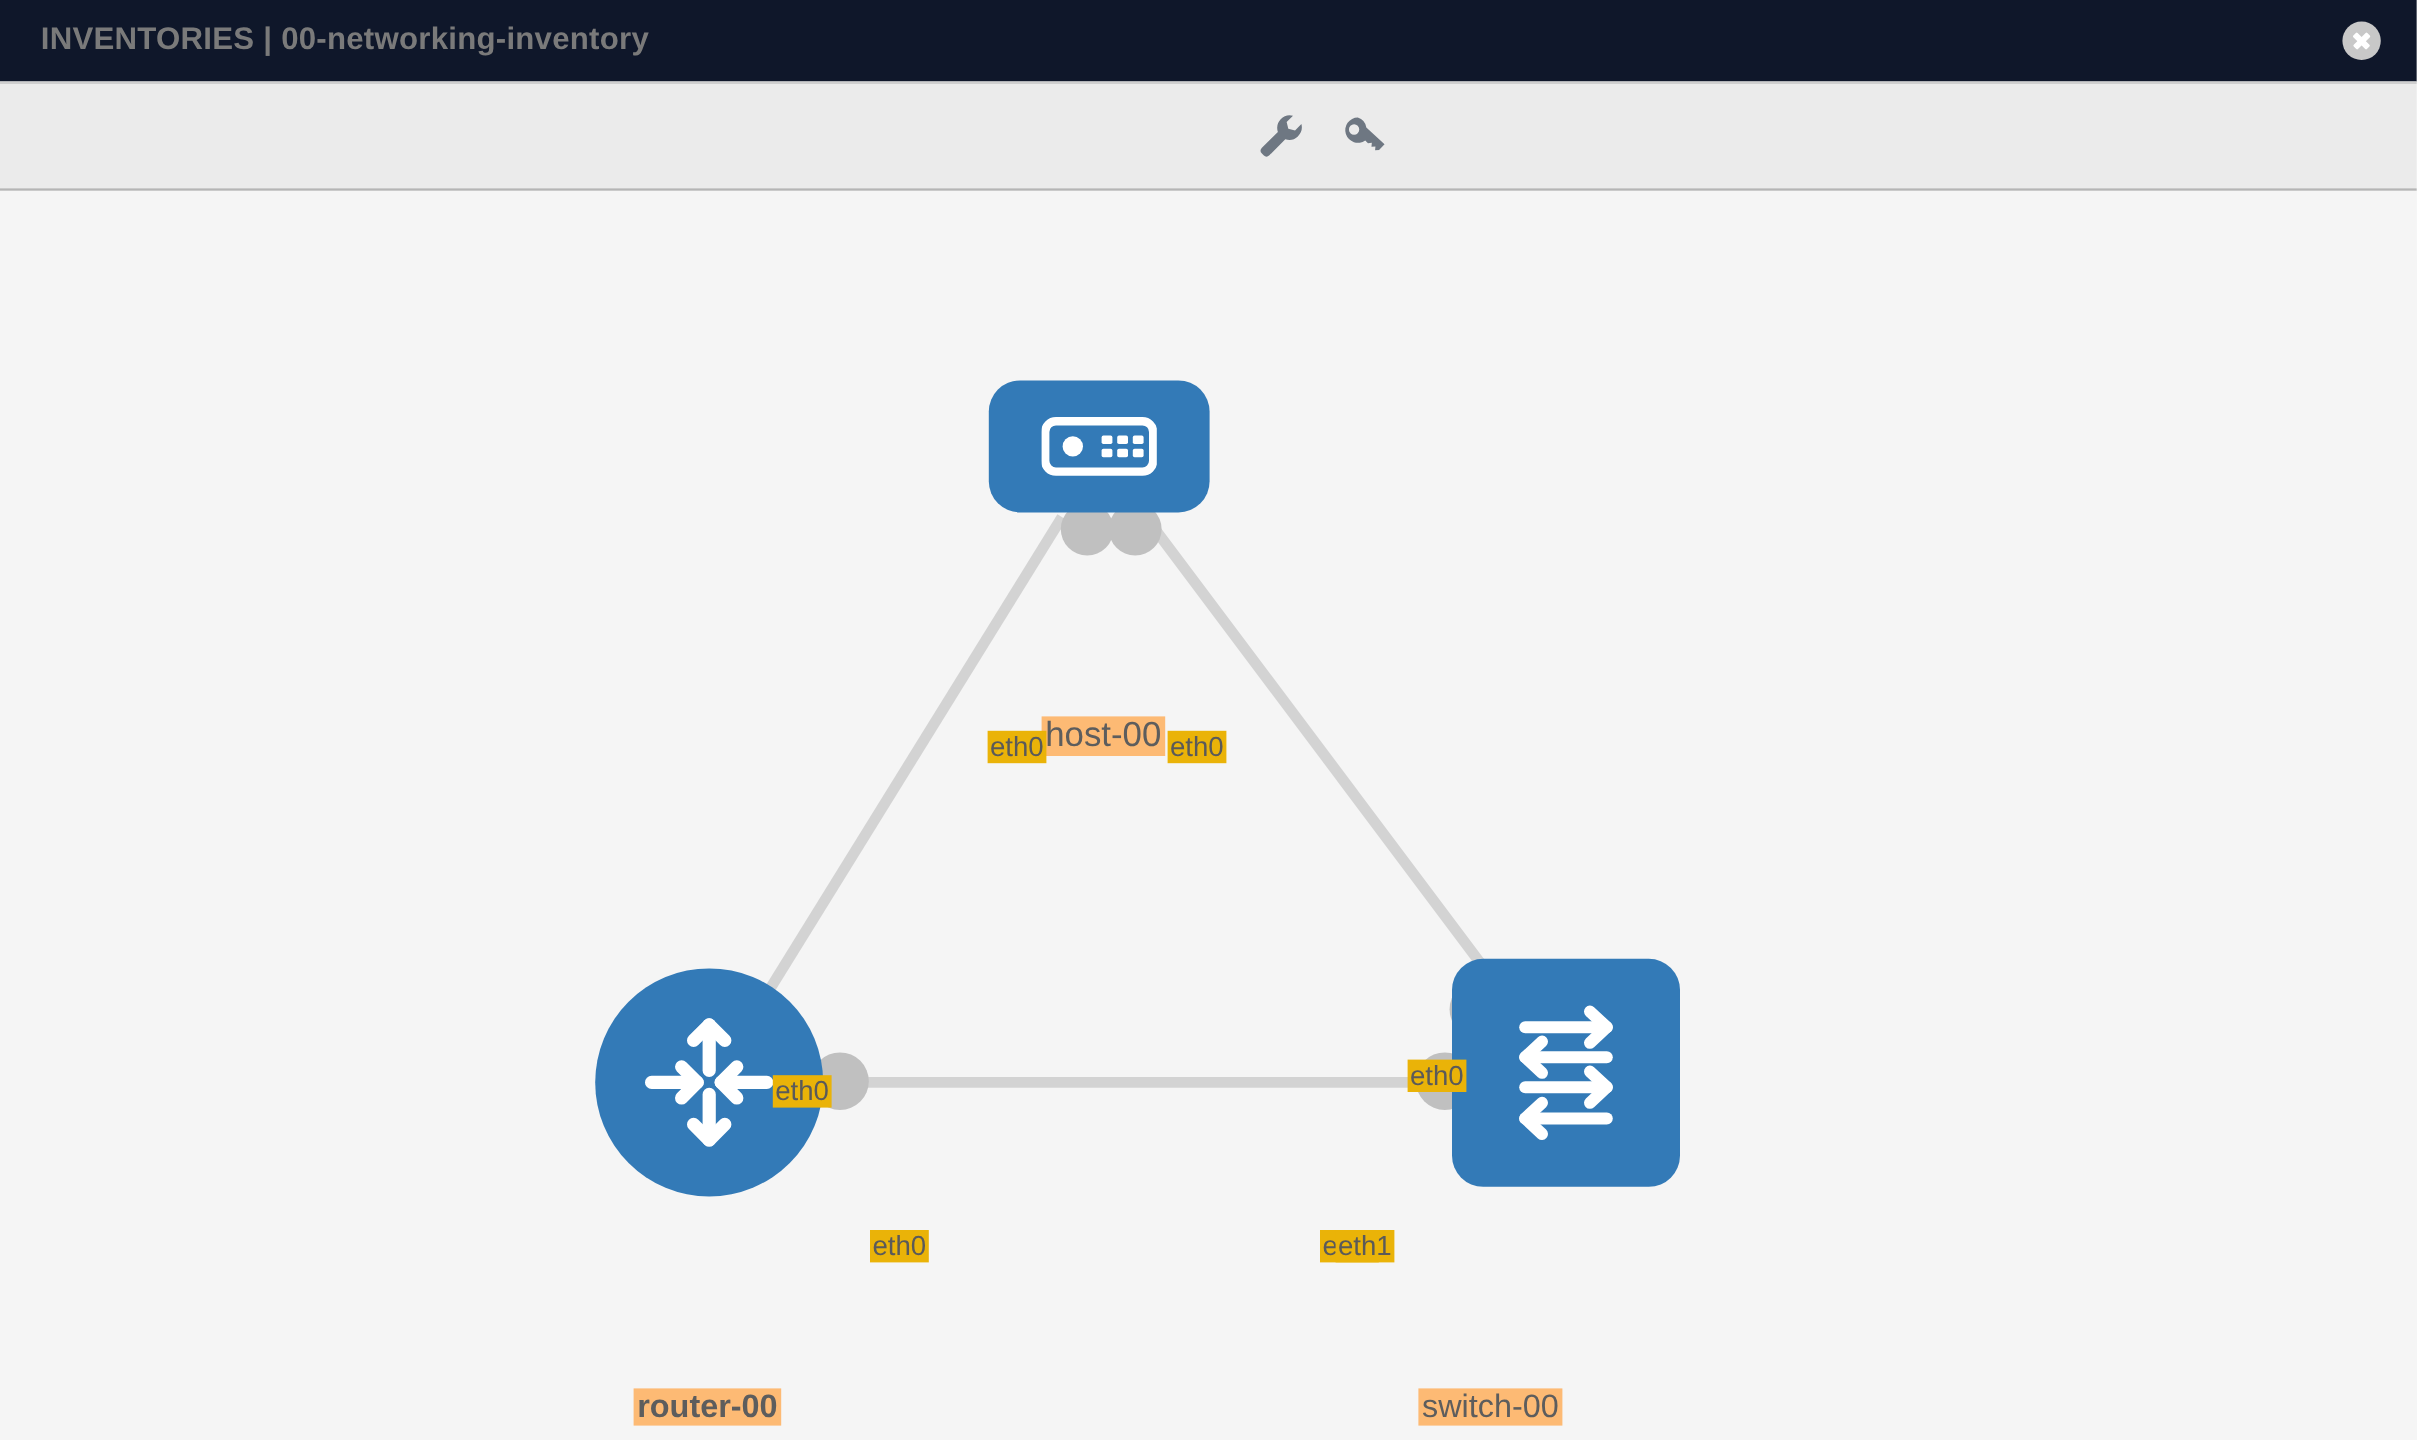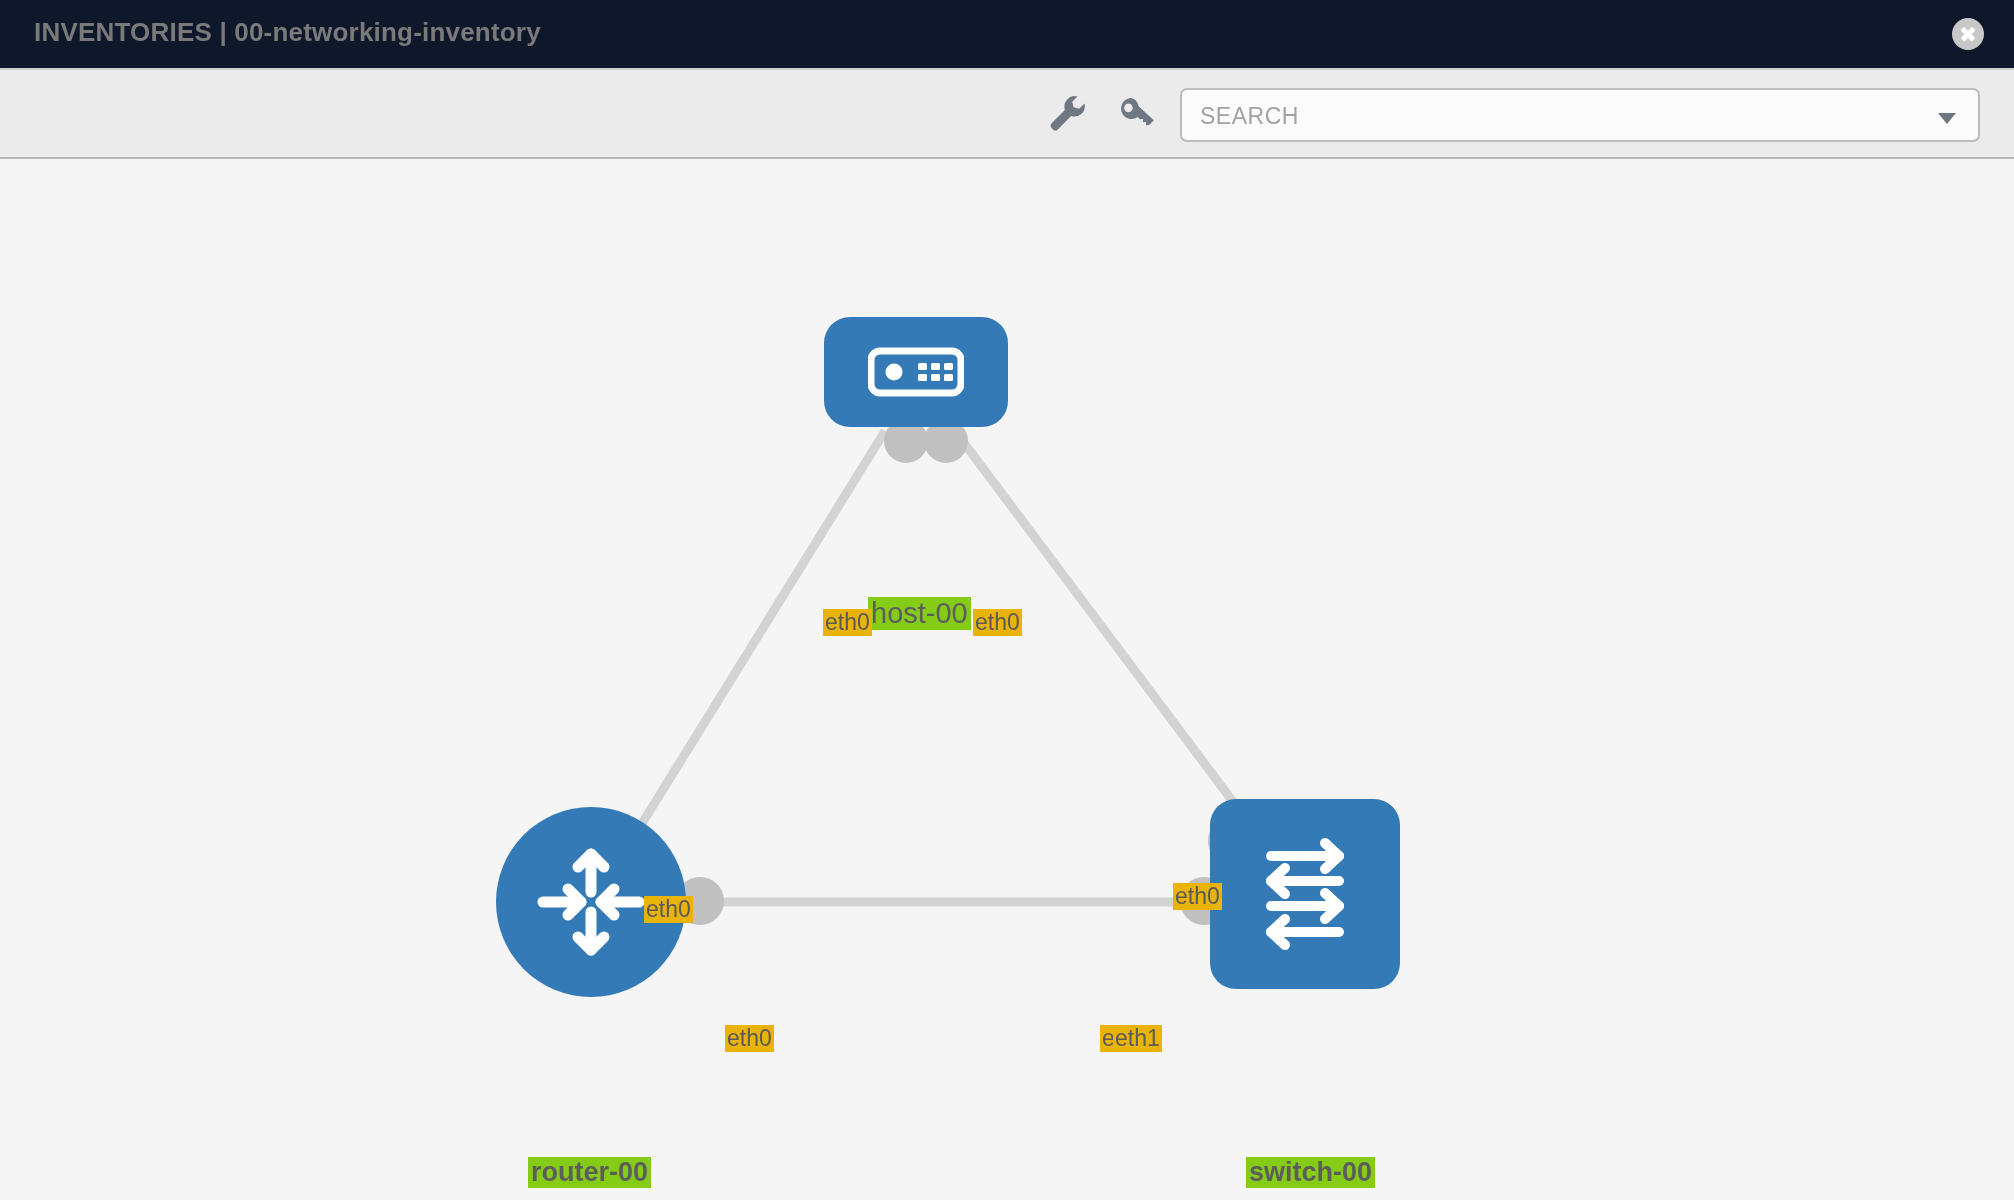--- a/index.html
+++ b/index.html
@@ -83,25 +83,25 @@
     position: absolute; background: #337ab7;
     display: flex; align-items: center; justify-content: center;
     cursor: pointer;
   }
   #host-shape   { left: 824px; top: 158px; width: 184px; height: 110px; border-radius: 26px; }
   #router-shape { left: 496px; top: 648px; width: 190px; height: 190px; border-radius: 50%; }
   #switch-shape { left: 1210px; top: 640px; width: 190px; height: 190px; border-radius: 26px; }
 
   .node-label {
     position: absolute; font-size: 27px; color: #5d5d5d;
-    background: #84cc16; padding: 0 3px; white-space: nowrap;
+    background: #fdba74; padding: 0 3px; white-space: nowrap;
   }
   #host-label   { left: 868px; top: 438px; font-size: 29px; }
   #router-label { left: 528px; top: 998px; font-weight: bold; }
-  #switch-label { left: 1246px; top: 998px; font-weight: bold; }
+  #switch-label { left: 1182px; top: 998px; }
 
   .iface-label {
     position: absolute; font-size: 23px; color: #5a5a5a;
     background: #eab308; padding: 0 2px; white-space: nowrap;
   }
   #if-host-left   { left: 823px; top: 450px; }
   #if-host-right  { left: 973px; top: 450px; }
   #if-router-up   { left: 644px; top: 737px; }
   #if-switch-up   { left: 1173px; top: 724px; }
   #if-router-e0   { left: 725px; top: 866px; }
@@ -126,24 +126,20 @@
         <path d="M34.5 6.5a10.5 10.5 0 0 0-12.6 13.4L8.6 33.2a3.4 3.4 0 0 0 0 4.8l1.4 1.4a3.4 3.4 0 0 0 4.8 0L28.1 26a10.5 10.5 0 0 0 13.4-12.6l-5.3 5.3-5.6-1.4-1.4-5.6z" fill="#6e7782"></path>
       </svg>
     </div>
 
     <div class="tool-icon" id="key-ico">
       <svg viewBox="0 0 46 48">
         <path d="M18.5 8a10.5 10.5 0 1 0 6.2 19l2.3 2.3 3.2-.3-.3 3.3 3.3-.3-.3 3.3 3.3-.4 4.6-4.6L25.6 16.2A10.5 10.5 0 0 0 18.5 8zm-3.1 5.6a4.3 4.3 0 1 1 0 8.6 4.3 4.3 0 0 1 0-8.6z" fill="#6e7782"></path>
       </svg>
     </div>
 
-    <div class="search-box">
-      <span class="search-label">SEARCH</span>
-      <span class="caret"></span>
-    </div>
   </div>
 
   <div class="canvas">
 
     <svg class="topo-svg" viewBox="0 0 2014 1041">
 
       <g stroke="#d3d3d3" stroke-width="9" fill="none">
         <line x1="885" y1="272" x2="620" y2="700"></line>
         <line x1="955" y1="272" x2="1255" y2="672"></line>
         <line x1="690" y1="743" x2="1215" y2="743"></line>

